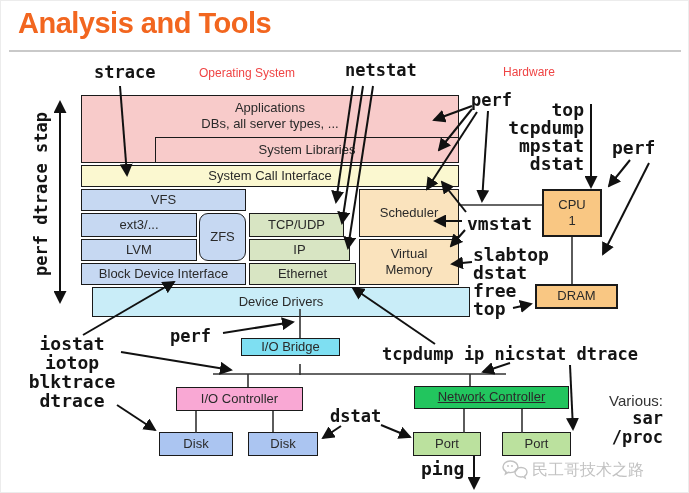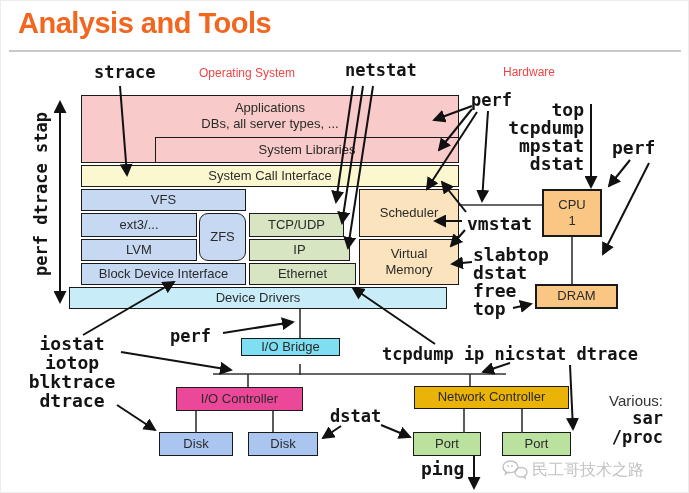--- a/index.html
+++ b/index.html
@@ -18,23 +18,23 @@
     display:flex;align-items:center;justify-content:center;flex-direction:column;
     font-size:13px;color:#2a2a2a;text-align:center;line-height:1.25;z-index:1;
   }
   .pink{background:#f8cbca;}
   .yellow{background:#fbf8d0;}
   .blue{background:#c6d8f2;}
   .green{background:#d8e5c3;}
   .tan{background:#fae3bd;}
   .cyanrow{background:#c9edf8;}
   .bridge{background:#7edff2;}
-  .iocblue{background:#ec4899;}
+  .iocblue{background:#f9a8d4;}
   .diskblue{background:#abc5f1;}
-  .ncgreen{background:#eab308;}
+  .ncgreen{background:#22c55e;text-decoration:underline;}
   .portgreen{background:#bbe19e;}
   .orange{background:#f9c783;border-width:2px;}
   .apps{justify-content:flex-start;padding-top:4px;}
   .mono{
     position:absolute;font-family:"DejaVu Sans Mono",monospace;font-weight:bold;
     font-size:17px;color:#141414;white-space:nowrap;z-index:2;
   }
   .sans{position:absolute;font-size:12px;color:#ef4444;white-space:nowrap;z-index:2;}
   .block{line-height:18px;}
   .cpu-tools{left:495px;top:100px;width:88px;text-align:right;font-size:18px;line-height:18px;}
@@ -105,21 +105,21 @@
     <div>Memory</div>
   </div>
 
   <div class="box blue" style="left:80px;top:262px;width:165px;height:22px;">
     <div>Block Device Interface</div>
   </div>
   <div class="box green" style="left:248px;top:262px;width:107px;height:22px;">
     <div>Ethernet</div>
   </div>
 
-  <div class="box cyanrow" style="left:68px;top:286px;width:378px;height:22px;">
+  <div class="box cyanrow" style="left:91px;top:286px;width:378px;height:30px;">
     <div>Device Drivers</div>
   </div>
 
   <div class="box orange" style="left:541px;top:188px;width:60px;height:48px;">
     <div>CPU</div>
     <div>1</div>
   </div>
   <div class="box orange" style="left:534px;top:283px;width:83px;height:25px;">
     <div>DRAM</div>
   </div>

